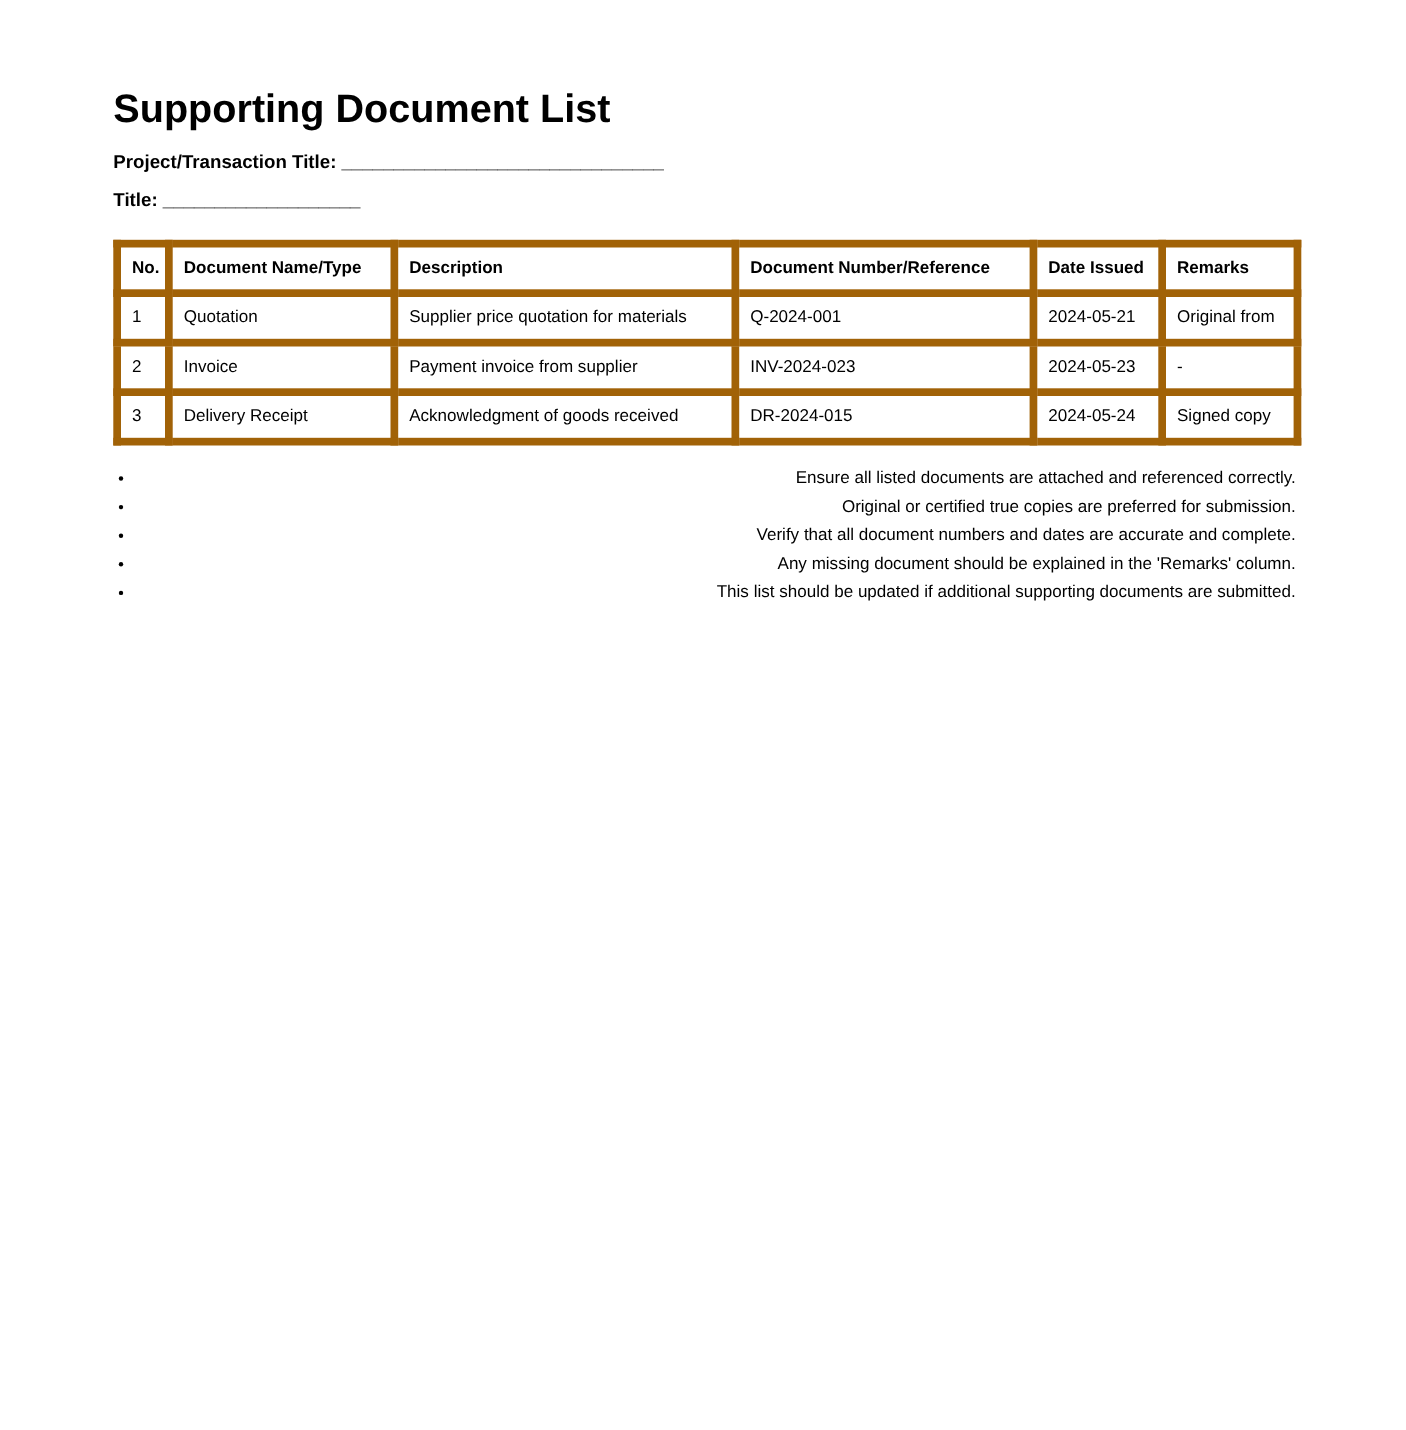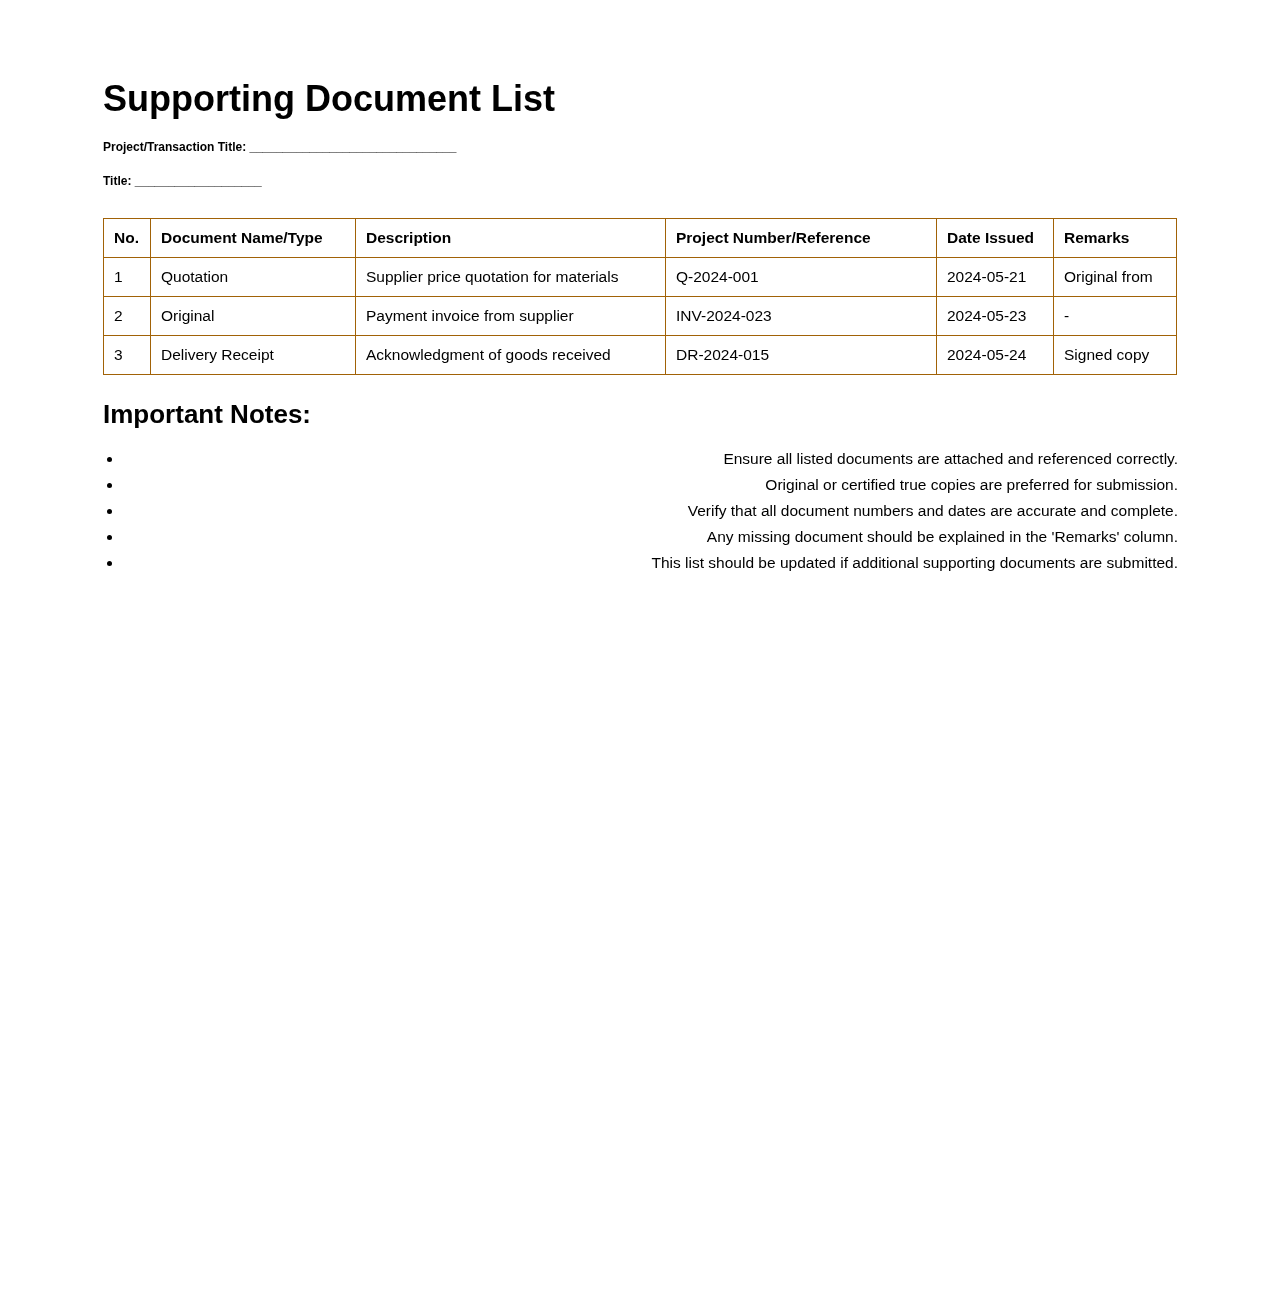--- a/index.html
+++ b/index.html
@@ -17,39 +17,39 @@
     padding: 78px 100px 0 103px;
     overflow: hidden;
   }
   h1.doc-title {
     font-size: 36px;
     font-weight: bold;
     line-height: 1.15;
     margin: 0 0 18px 0;
   }
   .field {
-    font-size: 12px;
+    font-size: 17px;
     font-weight: bold;
     line-height: 21px;
     margin: 0 0 13px 0;
     white-space: nowrap;
   }
   .field .blank-line {
     font-weight: bold;
     letter-spacing: 0;
   }
   table.doc-table {
     border-collapse: collapse;
     table-layout: fixed;
     width: 1073px;
     margin-top: 26px;
   }
   table.doc-table th,
   table.doc-table td {
-    border: 1px solid #a16207;
+    border: 7px solid #a16207;
     font-size: 15.5px;
     height: 38px;
     padding: 0 10px;
     text-align: left;
     vertical-align: middle;
     overflow: hidden;
     white-space: nowrap;
   }
   table.doc-table th { font-weight: bold; }
   col.c-no     { width: 47px; }
@@ -100,54 +100,53 @@
         <col class="c-desc">
       <col class="c-number">
         <col class="c-date">
         <col class="c-remarks">
     </colgroup>
     <thead>
       <tr>
         <th>No.</th>
         <th>Document Name/Type</th>
         <th>Description</th>
-        <th>Project Number/Reference</th>
+        <th>Document Number/Reference</th>
         <th>Date Issued</th>
         <th>Remarks</th>
       </tr>
     </thead>
     <tbody>
       <tr>
         <td>1</td>
         <td>Quotation</td>
         <td>Supplier price quotation for materials</td>
         <td>Q-2024-001</td>
         <td>2024-05-21</td>
         <td>Original from</td>
       </tr>
       <tr>
         <td>2</td>
-        <td>Original</td>
+        <td>Invoice</td>
         <td>Payment invoice from supplier</td>
         <td>INV-2024-023</td>
         <td>2024-05-23</td>
         <td>-</td>
       </tr>
       <tr>
         <td>3</td>
         <td>Delivery Receipt</td>
         <td>Acknowledgment of goods received</td>
         <td>DR-2024-015</td>
         <td>2024-05-24</td>
         <td>Signed copy</td>
       </tr>
     </tbody>
   </table>
 
-  <h2 class="notes-title">Important Notes:</h2>
 
   <ul class="notes">
     <li>Ensure all listed documents are attached and referenced correctly.</li>
     <li>Original or certified true copies are preferred for submission.</li>
     <li>Verify that all document numbers and dates are accurate and complete.</li>
     <li>Any missing document should be explained in the 'Remarks' column.</li>
     <li>This list should be updated if additional supporting documents are submitted.</li>
   </ul>
 
 </div>

